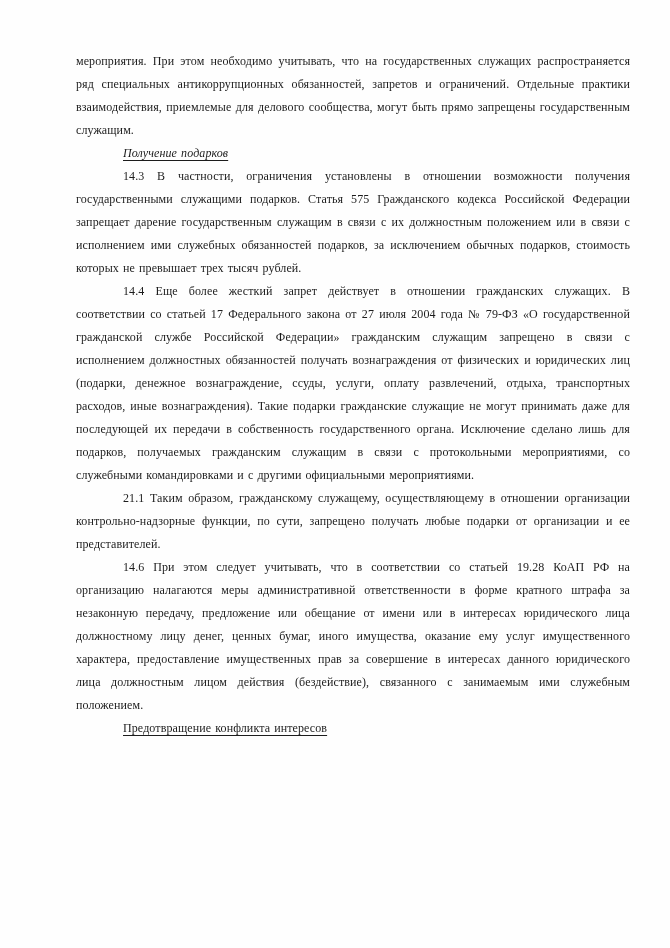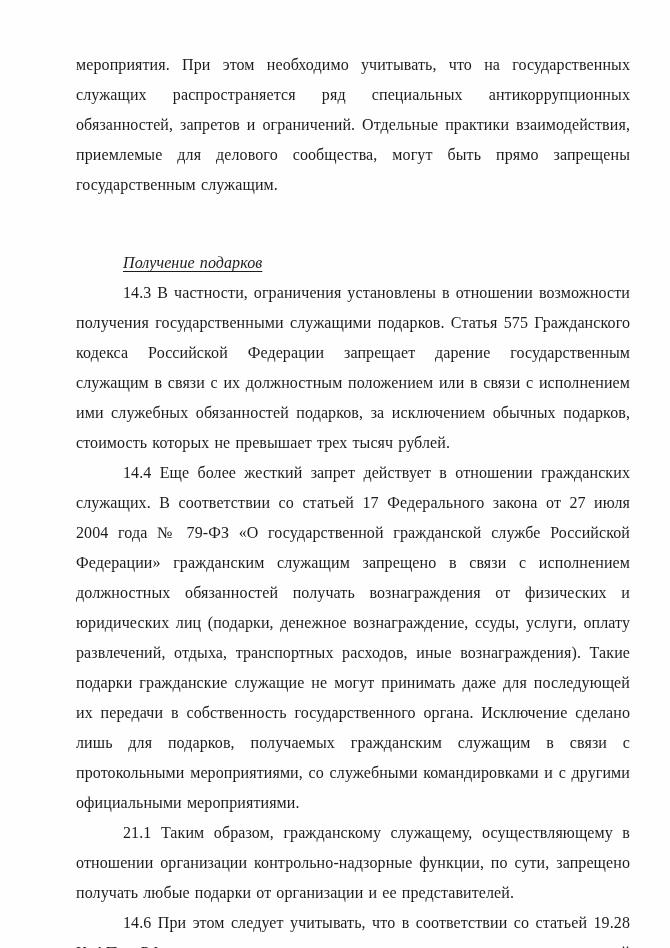--- a/index.html
+++ b/index.html
@@ -17,37 +17,36 @@
     color: #1c1c1c;
   }
   .text-block {
     position: absolute;
     left: 76px;
     top: 50px;
     width: 554px;
   }
   .text-block p {
     margin: 0;
-    font-size: 16px;
-    line-height: 30px;
+    font-size: 12px;
+    line-height: 23px;
     text-align: justify;
     letter-spacing: 0.1px;
     word-spacing: 1px;
   }
   p.indented {
     text-indent: 47px;
   }
   p.continuation {
     text-indent: 0;
   }
   p.heading {
     text-indent: 47px;
     text-decoration: underline;
     text-underline-offset: 3px;
-    margin-top: 48px;
   }
   p.heading.italic {
     font-style: italic;
   }
 </style>
 </head>
 <body>
 
 <div class="page">
   <div class="text-block">

